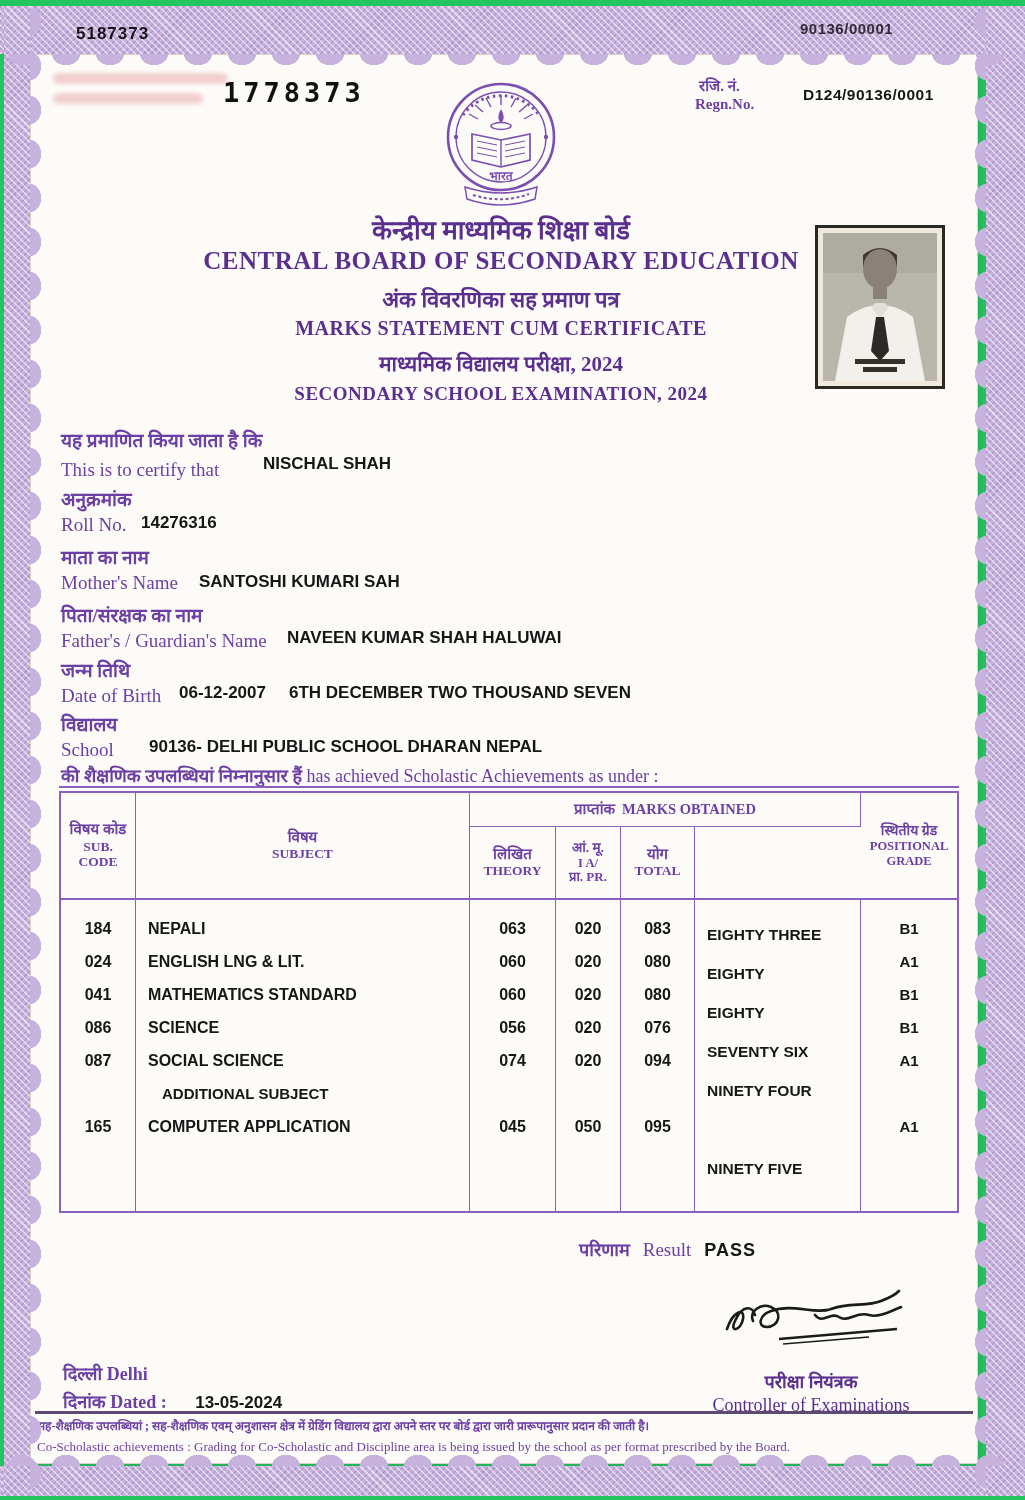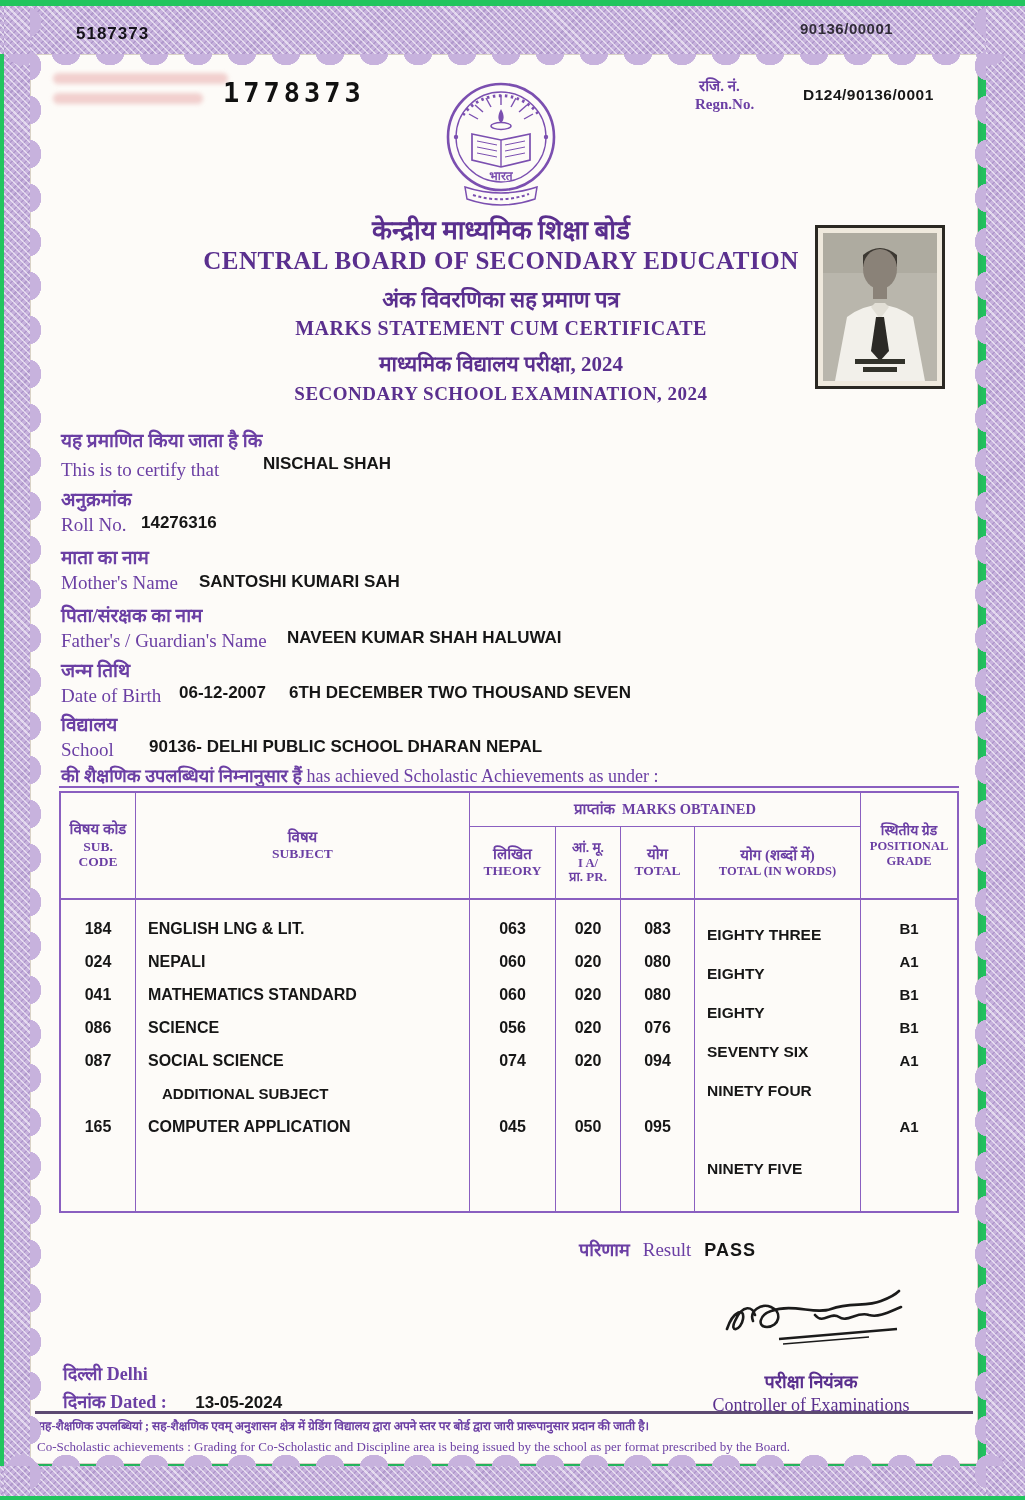--- a/index.html
+++ b/index.html
@@ -247,43 +247,39 @@
         </div>
         <div class="h-ia bR">
           <span class="th-hi" style="font-size:13.5px;">आं. मू.</span>
           <span class="th-en" style="font-size:12.5px;">I A/</span>
           <span class="th-hi" style="font-size:13px;">प्रा. PR.</span>
         </div>
         <div class="h-total bR">
           <span class="th-hi">योग</span>
           <span class="th-en">TOTAL</span>
         </div>
-        <div class="h-words bR">
-          <span class="th-hi">योग (शब्दों में)</span>
-          <span class="th-en" style="font-size:12.5px;">TOTAL (IN WORDS)</span>
-        </div>
         <div class="h-grade">
           <span class="th-hi" style="font-size:14px;">स्थितीय ग्रेड</span>
           <span class="th-en" style="font-size:12.5px;">POSITIONAL</span>
           <span class="th-en" style="font-size:12.5px;">GRADE</span>
         </div>
       </div>
       <div class="mt-body">
         <div class="mt-col bR c-center">
           <div class="ln">184</div>
           <div class="ln">024</div>
           <div class="ln">041</div>
           <div class="ln">086</div>
           <div class="ln">087</div>
           <div class="ln"></div>
           <div class="ln">165</div>
         </div>
         <div class="mt-col bR c-subject">
+          <div class="ln">NEPALI</div>
           <div class="ln">ENGLISH LNG &amp; LIT.</div>
-          <div class="ln">NEPALI</div>
           <div class="ln">MATHEMATICS STANDARD</div>
           <div class="ln">SCIENCE</div>
           <div class="ln">SOCIAL SCIENCE</div>
           <div class="ln indent">ADDITIONAL SUBJECT</div>
           <div class="ln">COMPUTER APPLICATION</div>
         </div>
         <div class="mt-col bR c-center">
           <div class="ln">063</div>
           <div class="ln">060</div>
           <div class="ln">060</div>

